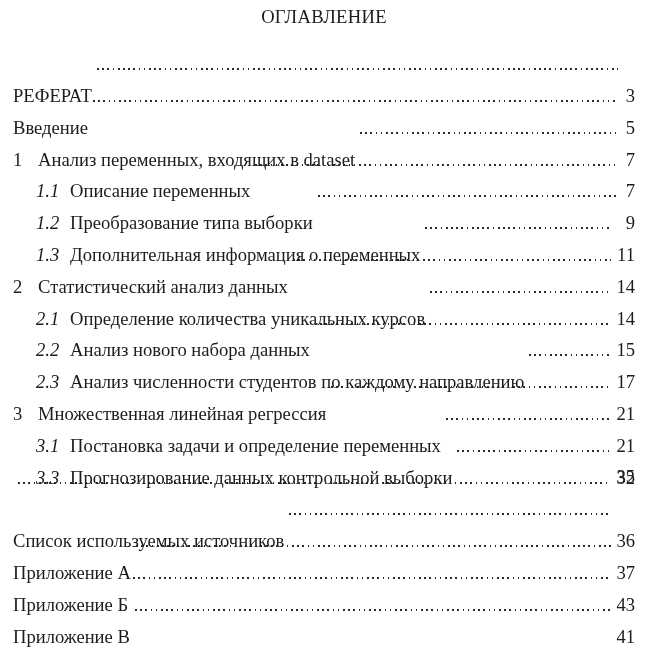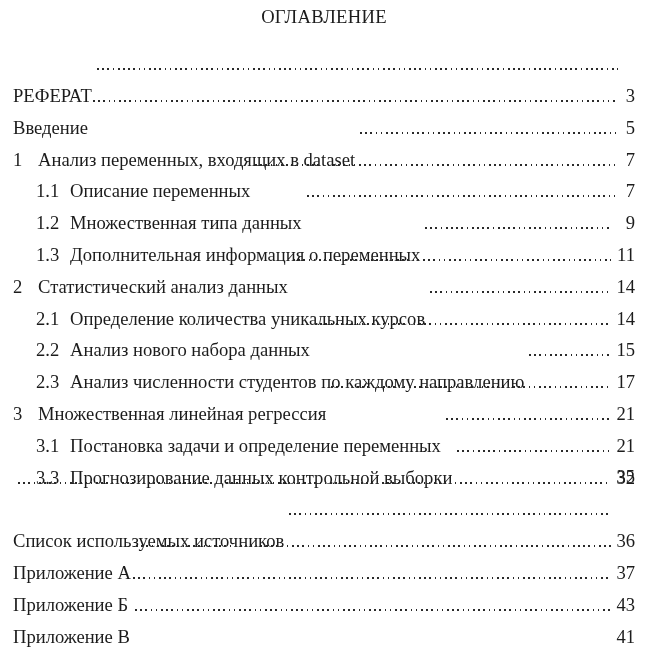--- a/index.html
+++ b/index.html
@@ -35,21 +35,21 @@
     line-height: 31.8px;
     font-size: 18.6px;
     white-space: nowrap;
   }
   .num {
     flex: 0 0 auto;
     display: inline-block;
   }
   .lvl1 .num { width: 25px; }
   .lvl2 { padding-left: 23px; }
-  .lvl2 .num { width: 34px; }
+  .lvl2 .num { width: 34px; font-style: italic; }
   .label {
     flex: 0 0 auto;
     margin-top: 32px;
   }
   .leader {
     flex: 1 1 auto;
     min-width: 8px;
     height: 2px;
     align-self: flex-end;
     margin: 0 5px 9.5px 5px;
@@ -89,21 +89,21 @@
       <span class="pg">7</span>
     </div>
       <div class="row lvl2">
       <span class="num">1.1</span>
       <span class="label">Описание переменных</span>
       <span class="leader"></span>
       <span class="pg">7</span>
     </div>
       <div class="row lvl2">
       <span class="num">1.2</span>
-      <span class="label">Множественная типа данных</span>
+      <span class="label">Преобразование типа выборки</span>
       <span class="leader"></span>
       <span class="pg">9</span>
     </div>
       <div class="row lvl2">
       <span class="num">1.3</span>
       <span class="label">Дополнительная информация о переменных</span>
       <span class="leader"></span>
       <span class="pg">11</span>
     </div>
       <div class="row lvl1">

